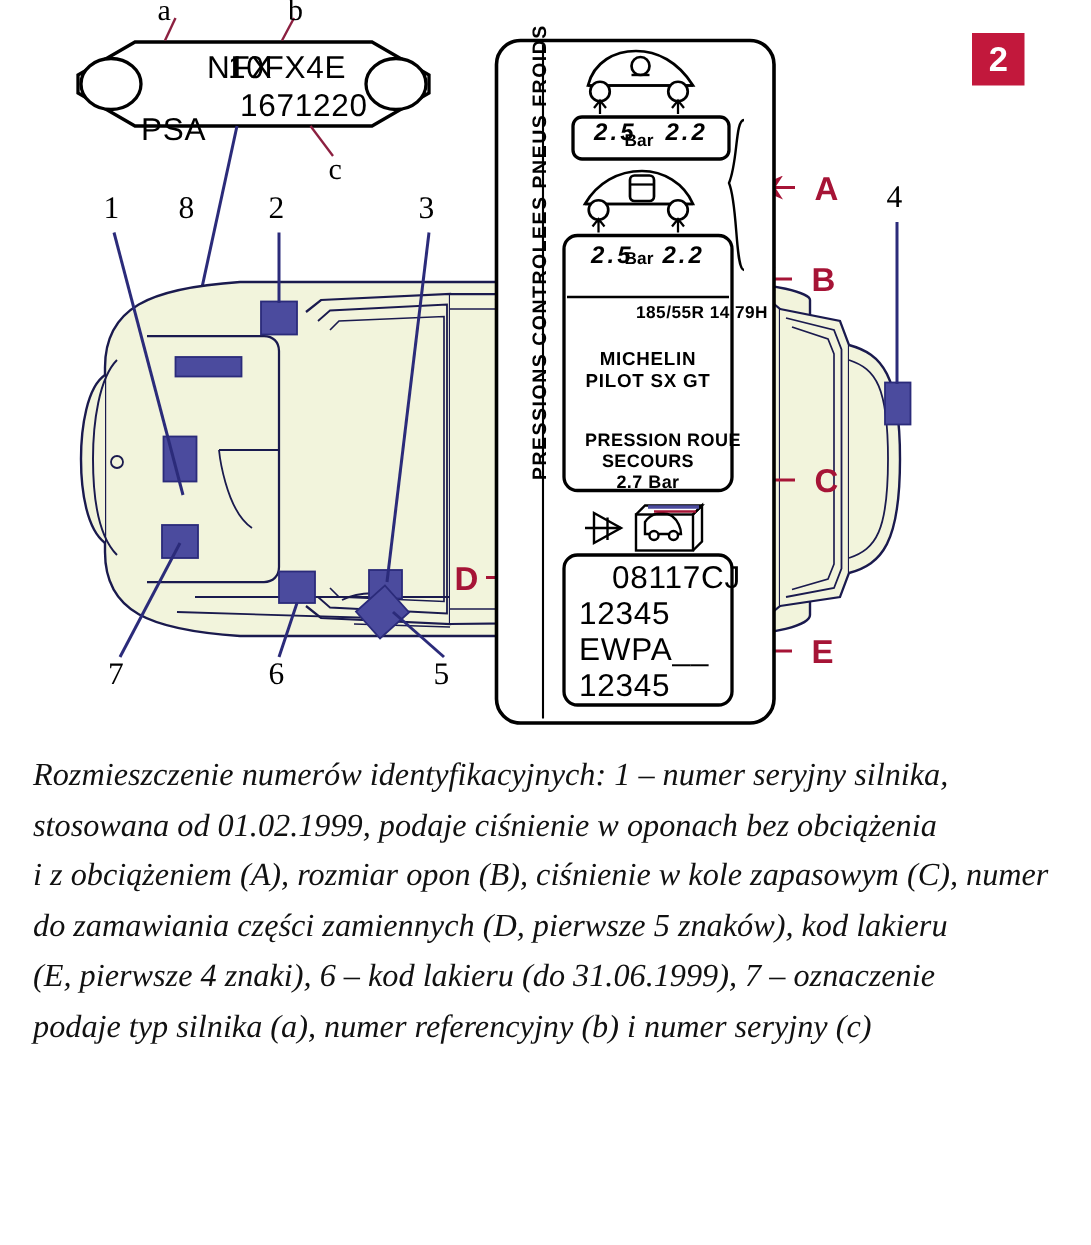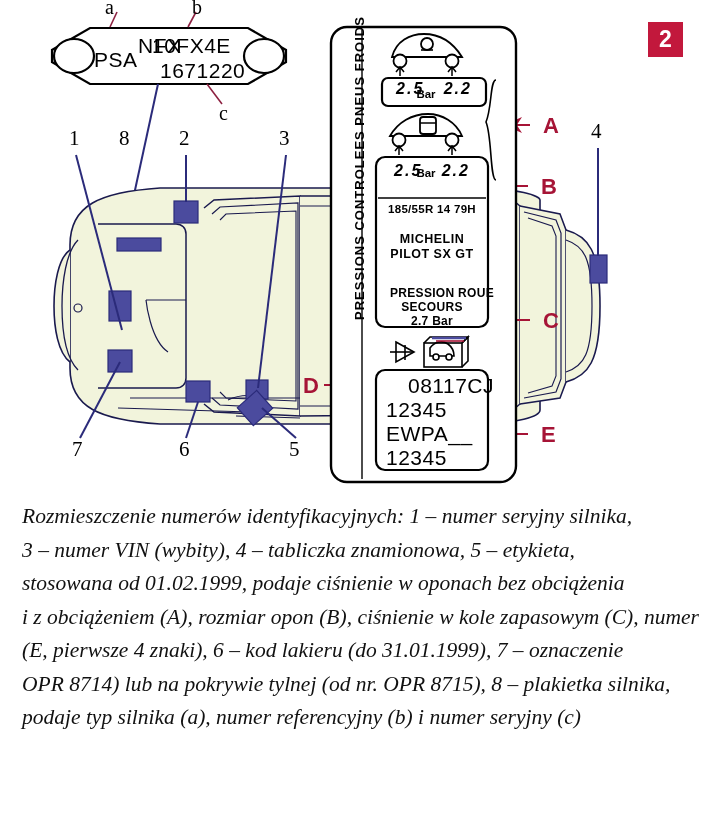--- a/index.html
+++ b/index.html
@@ -22,21 +22,21 @@
        color:#000;}
 
   
   .redlet{position:absolute;font-family:"Liberation Sans",sans-serif;
           font-size:22px;font-weight:700;color:#a61436;}
 
   
   .lbl{position:absolute;text-align:center;color:#000;white-space:pre;
        font-family:"Liberation Sans",sans-serif;}
   .press-big{font-size:16px;font-weight:700;letter-spacing:2px;font-style:italic;}
-  .tiresize{font-size:11.5px;font-weight:700;letter-spacing:.3px;}
+  .tiresize{font-size:11.5px;font-weight:700;letter-spacing:.3px;padding-left:36px;}
   .brand{font-size:12.5px;font-weight:700;letter-spacing:.5px;line-height:15px;}
   .spare{font-size:12px;font-weight:700;letter-spacing:.3px;line-height:14px;}
   .bar-cap{font-size:11.5px;font-weight:700;margin-top:28px;}
   .codeline{font-size:21px;font-weight:400;letter-spacing:.5px;}
 
   .vert{position:absolute;font-size:13px;font-weight:700;letter-spacing:1px;
         color:#000;transform-origin:0 0;transform:rotate(-90deg);white-space:nowrap;
         font-family:"Liberation Sans",sans-serif;}
 
   
@@ -193,21 +193,21 @@
         <path d="M432,338 L466,338" stroke="#4b4b9e" stroke-width="2.4"></path>
         <path d="M436,341 L464,341" stroke="#a61436" stroke-width="1.6"></path>
       </g>
 
       <rect x="376" y="370" width="112" height="100" rx="9" ry="9" fill="#fff" stroke="#000" stroke-width="2.2"></rect>
     </g>
   </svg>
 
   <div class="plate-txt" style="left:94px; top:34px;margin-left:44px;">NFX</div>
   <div class="plate-txt" style="left:152px; top:34px;">10FX4E</div>
-  <div class="plate-txt" style="left:94px; top:48px;">PSA</div>
+  <div class="plate-txt" style="left:94px; top:75px;">PSA</div>
   <div class="plate-txt" style="left:160px; top:59px;">1671220</div>
 
   <div class="abc" style="left:105px; top:-4px;">a</div>
   <div class="abc" style="left:192px; top:-4px;">b</div>
   <div class="abc" style="left:219px; top:102px;">c</div>
 
   <div class="num" style="left:69px; top:126px;">1</div>
   <div class="num" style="left:179px; top:126px;">2</div>
   <div class="num" style="left:279px; top:126px;">3</div>
   <div class="num" style="left:591px; top:119px;">4</div>
@@ -242,19 +242,18 @@
   <div class="lbl codeline" style="left:408px; top:374px; width:104px; text-align:left;">08117CJ</div>
   <div class="lbl codeline" style="left:386px; top:398px; width:104px; text-align:left;">12345</div>
   <div class="lbl codeline" style="left:386px; top:422px; width:104px; text-align:left;">EWPA__</div>
   <div class="lbl codeline" style="left:386px; top:446px; width:104px; text-align:left;">12345</div>
 </div>
 
 <div class="badge">2</div>
 
 <div class="caption">
   <div>Rozmieszczenie numerów identyfikacyjnych: 1 – numer seryjny silnika,</div>
-  <div>3 – numer VIN (wybity), 4 – tabliczka znamionowa, 5 – etykieta,</div>
   <div>stosowana od 01.02.1999, podaje ciśnienie w oponach bez obciążenia</div>
   <div>i z obciążeniem (A), rozmiar opon (B), ciśnienie w kole zapasowym (C), numer</div>
-  <div>(E, pierwsze 4 znaki), 6 – kod lakieru (do 31.01.1999), 7 – oznaczenie</div>
-  <div>OPR 8714) lub na pokrywie tylnej (od nr. OPR 8715), 8 – plakietka silnika,</div>
+  <div>do zamawiania części zamiennych (D, pierwsze 5 znaków), kod lakieru</div>
+  <div>(E, pierwsze 4 znaki), 6 – kod lakieru (do 31.06.1999), 7 – oznaczenie</div>
   <div>podaje typ silnika (a), numer referencyjny (b) i numer seryjny (c)</div>
 </div>
 
 </body></html>

